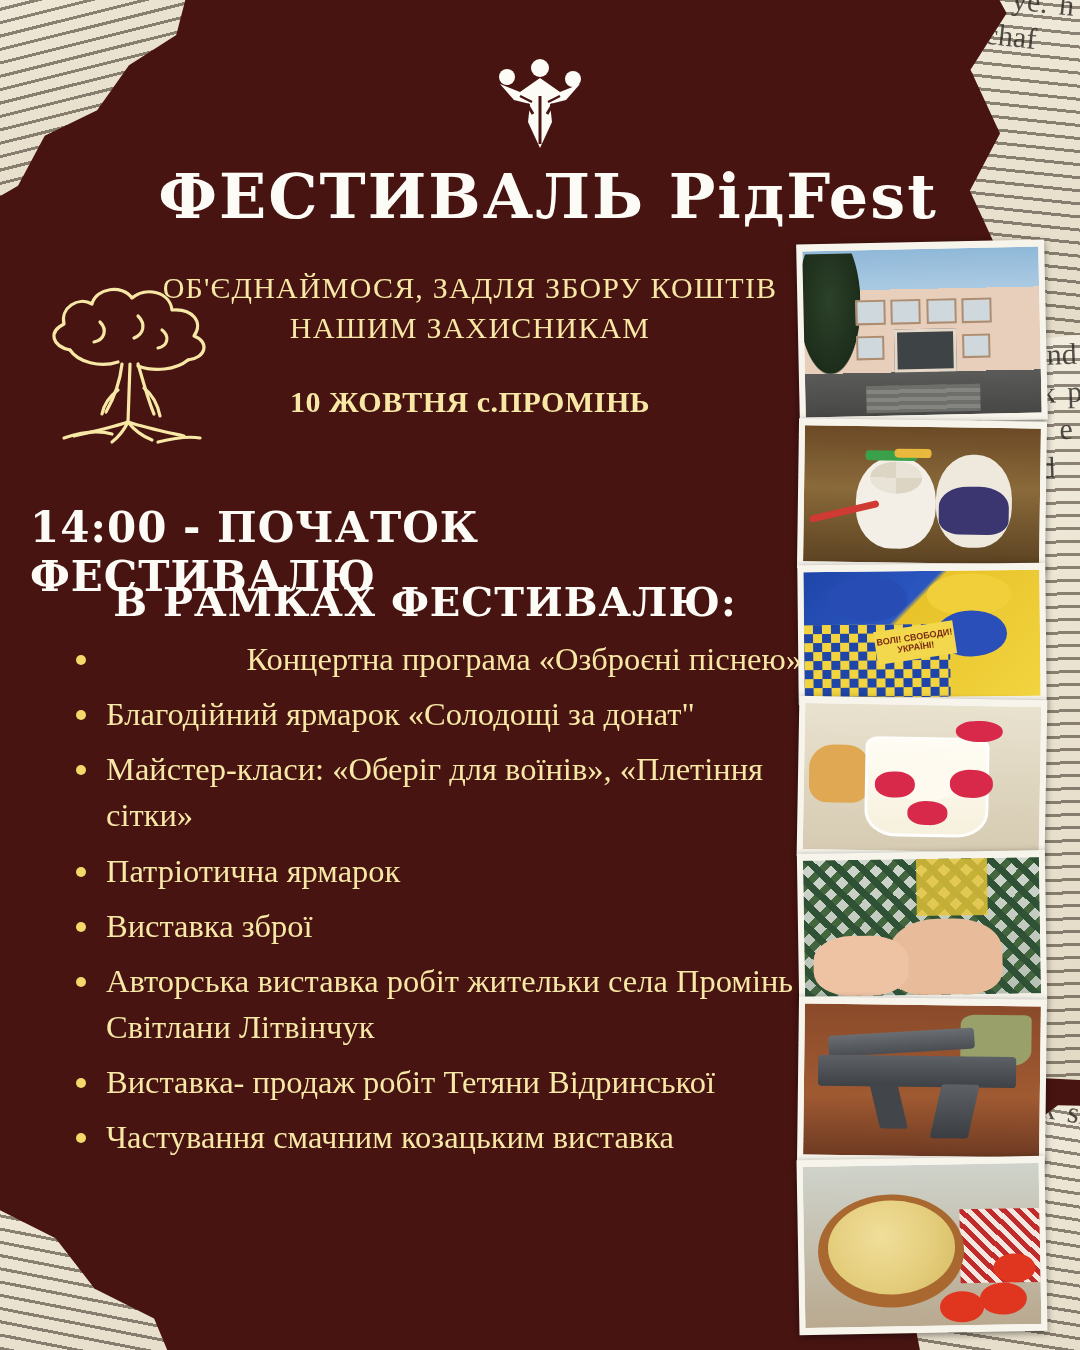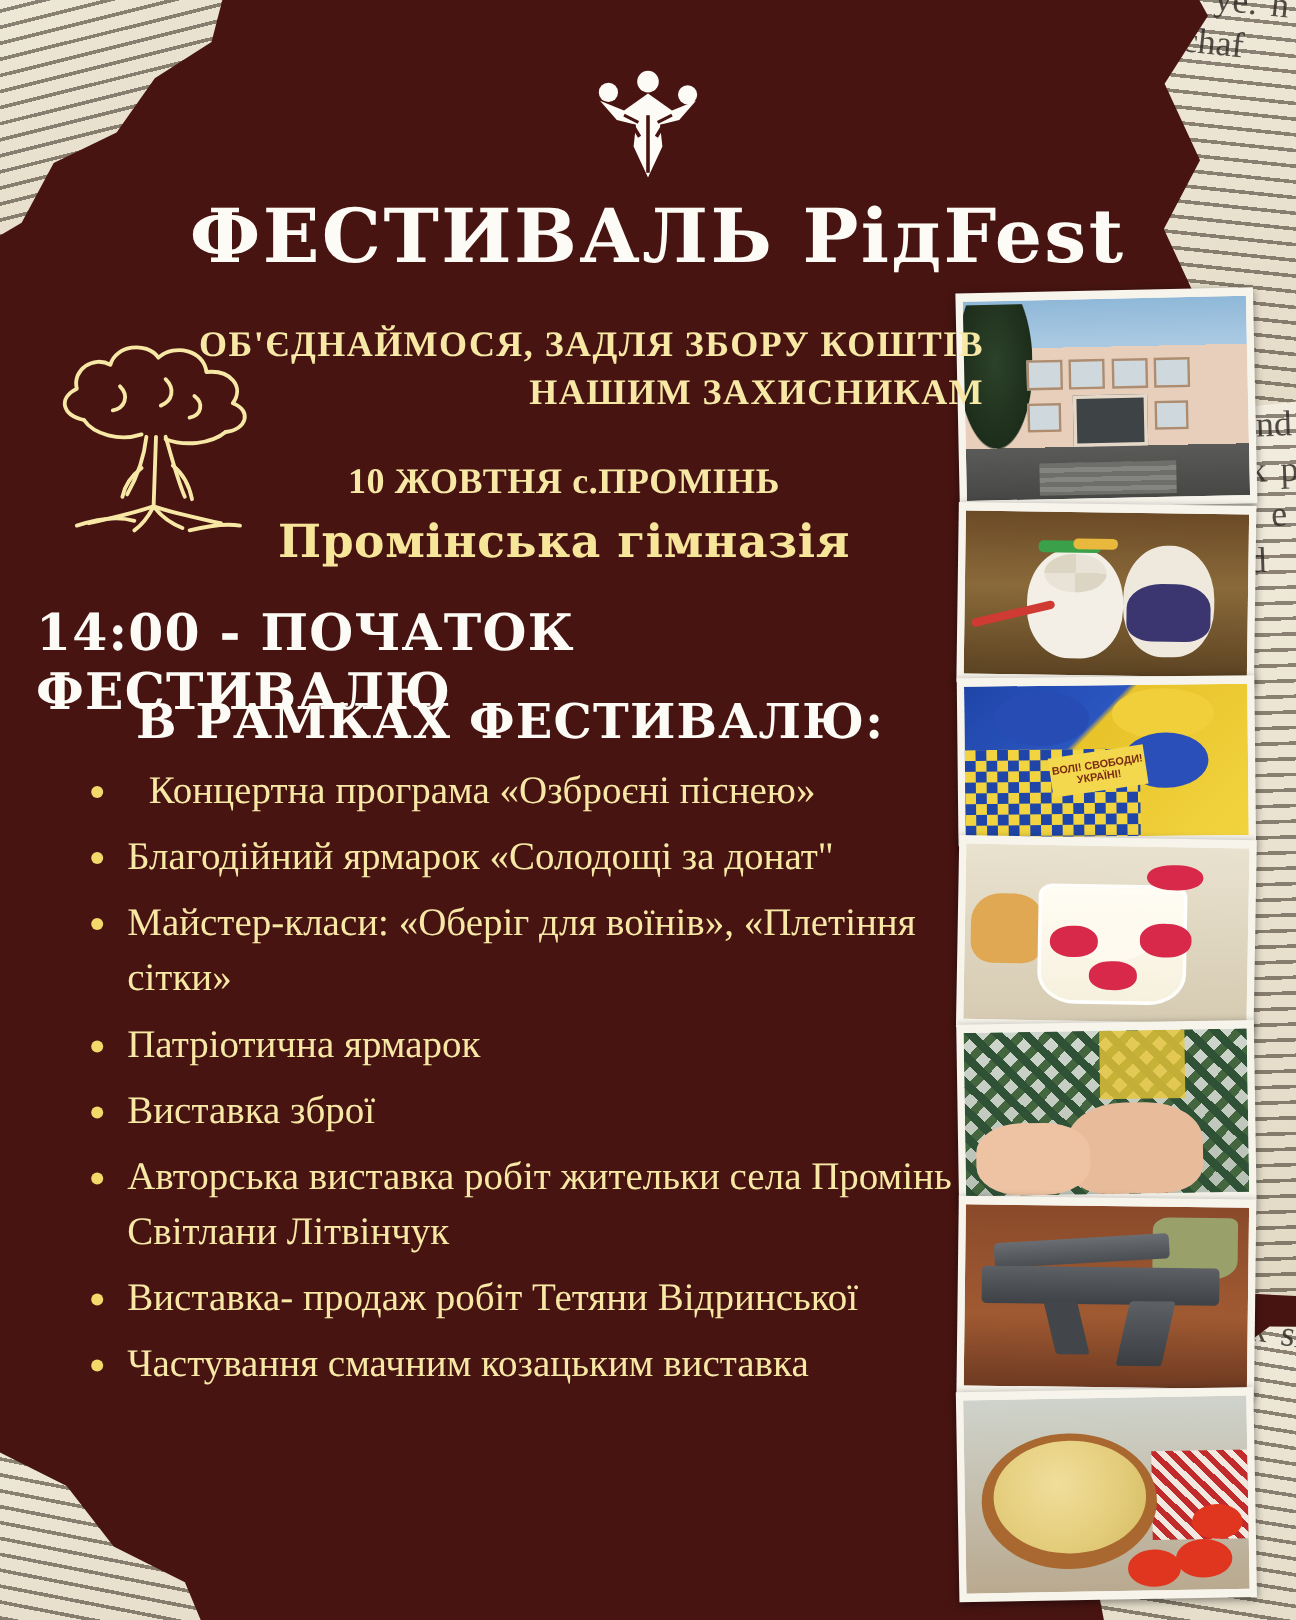--- a/index.html
+++ b/index.html
@@ -106,24 +106,24 @@
     color: #fdfbf5;
     font-family: "DejaVu Serif", serif;
     font-weight: bold;
     font-size: 62px;
     letter-spacing: 2px;
     padding-left: 16px;
   }
   .subtitle {
     position: absolute;
     top: 268px; left: 120px; width: 700px;
-    text-align: right;
+    text-align: center;
     color: #f7e8a6;
     font-family: "Liberation Serif", serif;
-    font-weight: bold;
+    font-weight: normal;
     font-size: 30px;
     line-height: 1.33;
     letter-spacing: 1.2px;
   }
   .datetext {
     position: absolute;
     top: 385px; left: 120px; width: 700px;
     text-align: center;
     color: #f7e8a6;
     font-family: "Liberation Serif", serif;
@@ -178,21 +178,21 @@
     margin-bottom: 9px;
   }
   .list li::before {
     content: "";
     position: absolute;
     left: 14px; top: 19px;
     width: 10px; height: 10px;
     border-radius: 50%;
     background: #f2d96a;
   }
-  .list li.indent { padding-left: 62px; }
+  .list li.indent { padding-left: 62px; text-align: right; }
 
   
   .photos {
     position: absolute;
     top: 242px; left: 798px;
     width: 262px; height: 1105px;
     z-index: 4;
   }
   .photo {
     position: absolute;
@@ -409,21 +409,20 @@
       <path d="M94 150 C100 158 108 164 118 168"></path>
       <path d="M30 166 C48 160 64 158 78 162"></path>
       <path d="M124 170 C140 166 154 164 166 166"></path>
     </g>
   </svg>
 
   <div class="content">
     <div class="title">ФЕСТИВАЛЬ РідFest</div>
     <div class="subtitle">ОБ'ЄДНАЙМОСЯ, ЗАДЛЯ ЗБОРУ КОШТІВ НАШИМ ЗАХИСНИКАМ</div>
     <div class="datetext">10 ЖОВТНЯ с.ПРОМІНЬ</div>
-    <div class="venue">Промінська гімназія</div>
     <div class="starttime">14:00 - ПОЧАТОК ФЕСТИВАЛЮ</div>
     <div class="withinhead">В РАМКАХ ФЕСТИВАЛЮ:</div>
 
     <ul class="list">
       <li class="indent">Концертна програма «Озброєні піснею»</li>
       <li>Благодійний ярмарок «Солодощі за донат"</li>
       <li>Майстер-класи: «Оберіг для воїнів», «Плетіння сітки»</li>
       <li>Патріотична ярмарок</li>
       <li>Виставка зброї</li>
       <li>Авторська виставка робіт жительки села Промінь Світлани Літвінчук</li>

